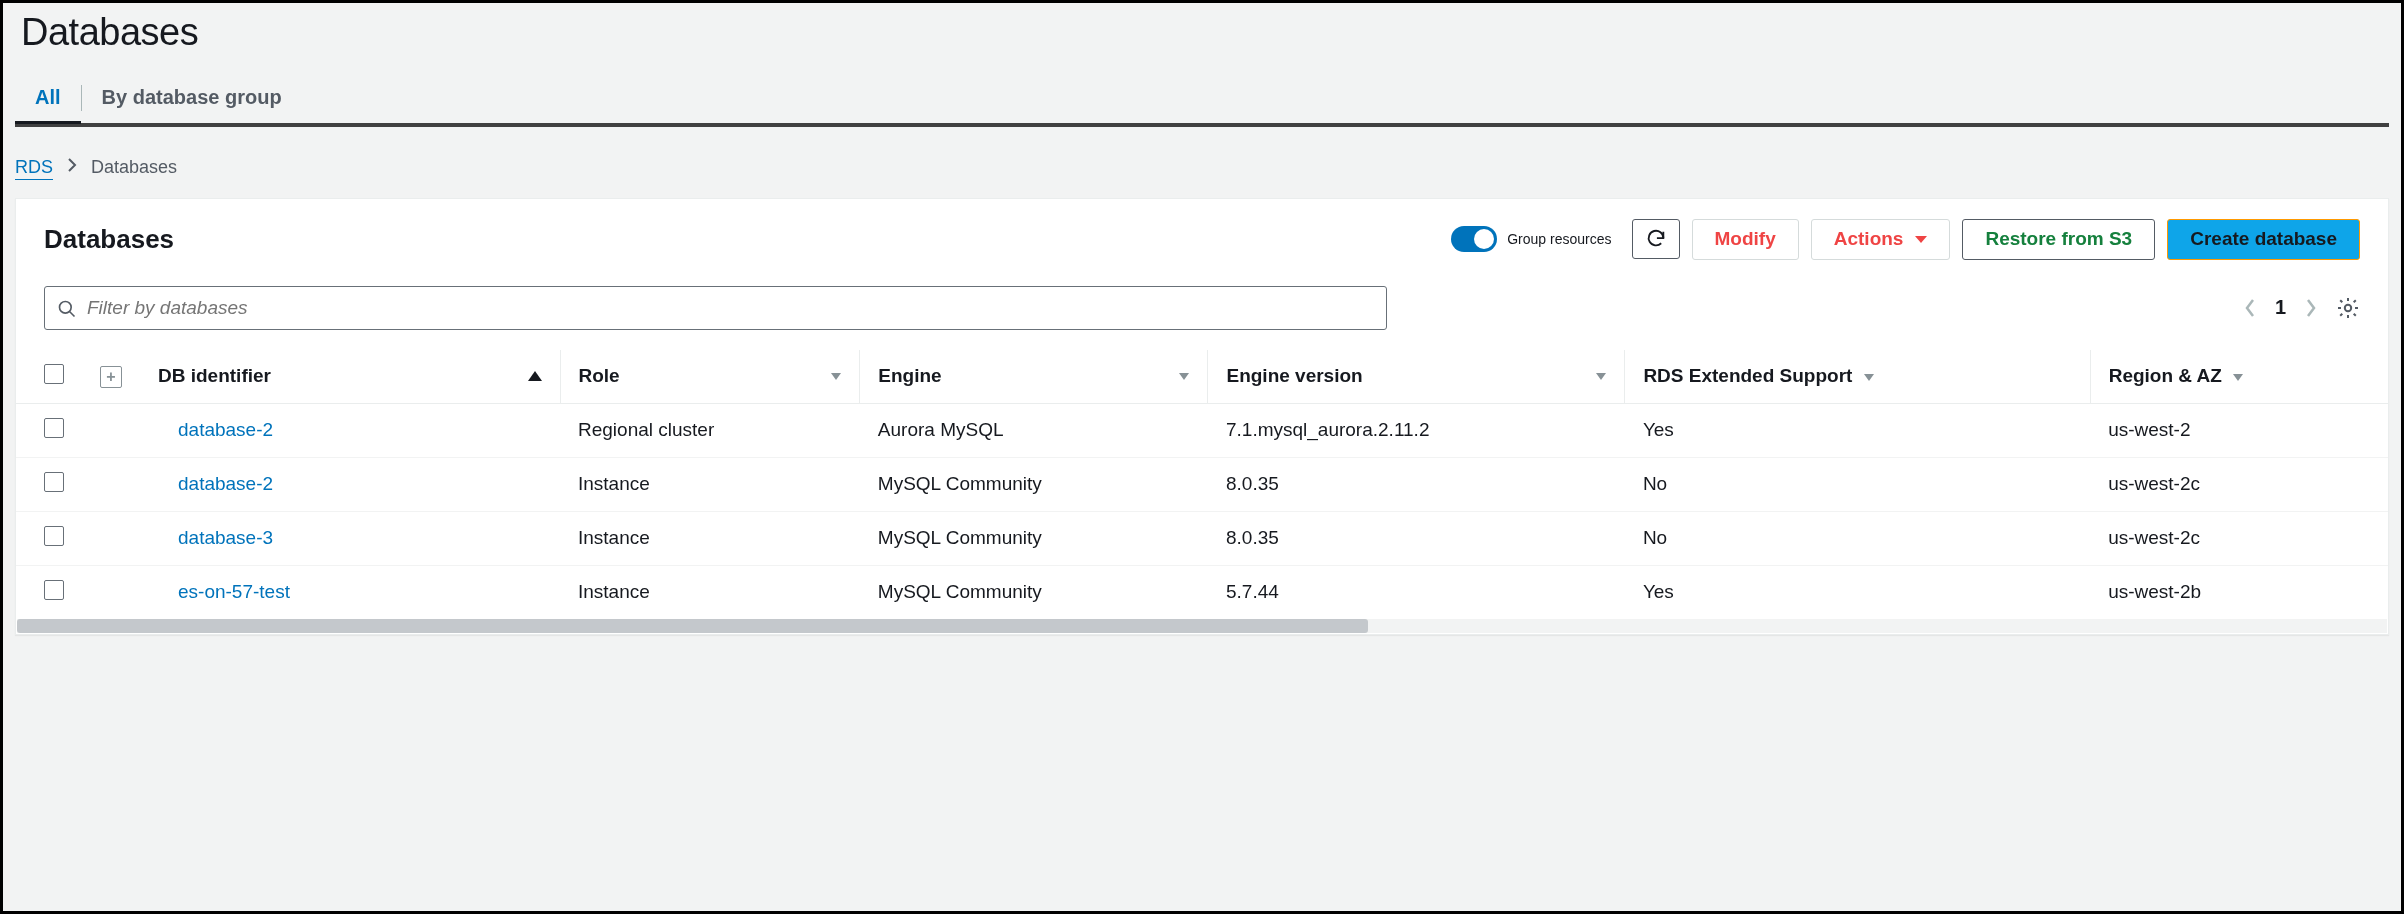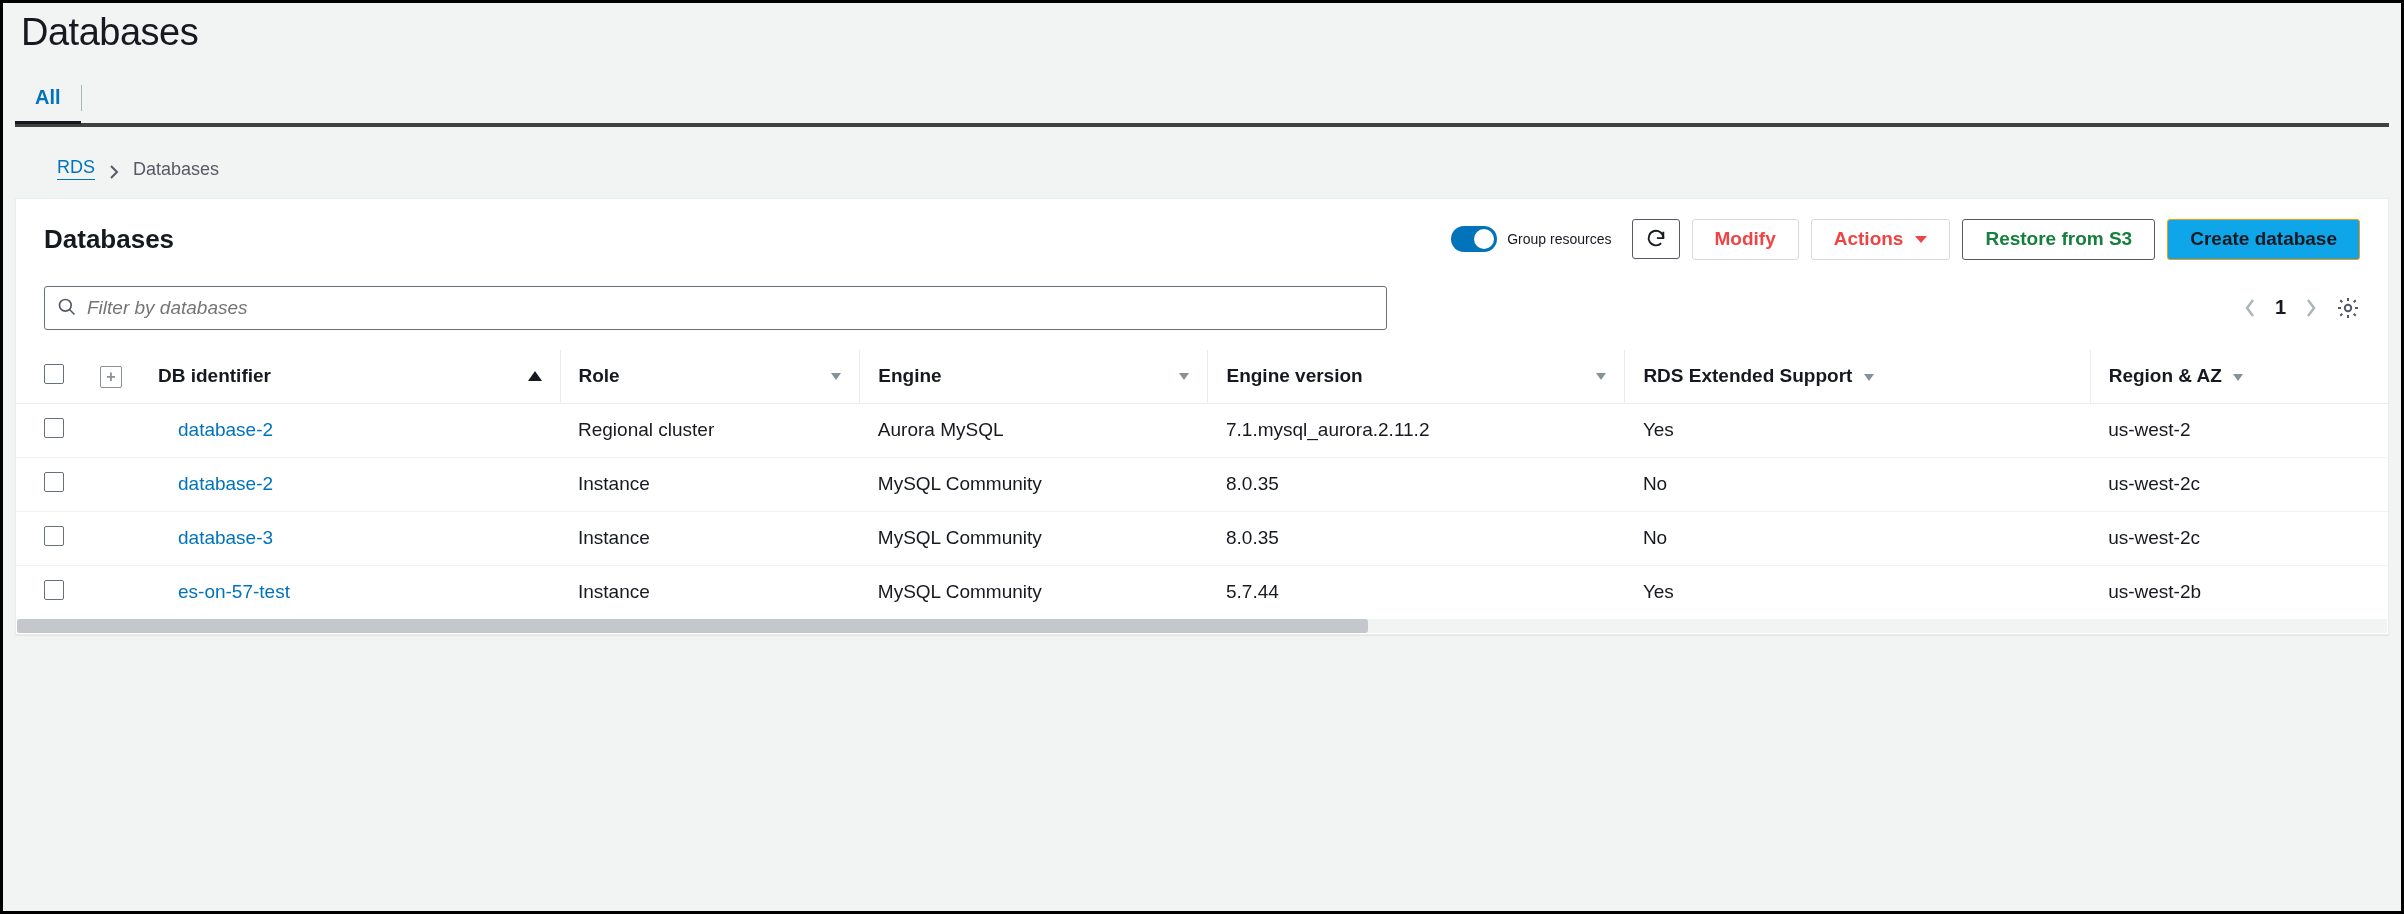--- a/index.html
+++ b/index.html
@@ -51,23 +51,22 @@
       width: 1px;
       background: #aab7b8;
       height: 26px;
       align-self: center;
       margin-top: -6px;
     }
     .breadcrumb {
       font-size: 18px;
       margin-bottom: 18px;
       display: flex;
-      align-items: flex-end;
+      align-items: flex-start;
       gap: 14px;
-      margin-left: 42px;
     }
     .breadcrumb a {
       color: #0073bb;
       text-decoration: none;
       border-bottom: 1px solid #0073bb;
       padding-bottom: 1px;
     }
     .breadcrumb .chev {
       color: #545b64;
     }
@@ -156,21 +155,21 @@
     }
     .filter-row {
       display: flex;
       align-items: center;
       padding: 16px 28px 20px 28px;
       gap: 20px;
     }
     .filter-input {
       flex: 0 0 58%;
       display: flex;
-      align-items: flex-start;
+      align-items: flex-end;
       border: 1.5px solid #687078;
       border-radius: 3px;
       padding: 10px 12px;
       gap: 10px;
     }
     .filter-input input {
       border: none;
       outline: none;
       font-size: 19px;
       width: 100%;
@@ -301,20 +300,21 @@
   </style>
 </head>
 <body>
 
 <div class="page-container">
   <h1 class="page-title">Databases</h1>
 
   <div class="tabs">
     <button class="tab active">All</button>
     <div class="tab-sep"></div>
+    <button class="tab">By database group</button>
   </div>
 
   <div class="breadcrumb">
     <a href="#">RDS</a>
     <span class="chev">
       <svg width="10" height="16" viewBox="0 0 10 16">
           <path d="M2 2 L8 8 L2 14" stroke="#545b64" stroke-width="2" fill="none"></path>
         </svg>
     </span>
     <span class="current">Databases</span>

